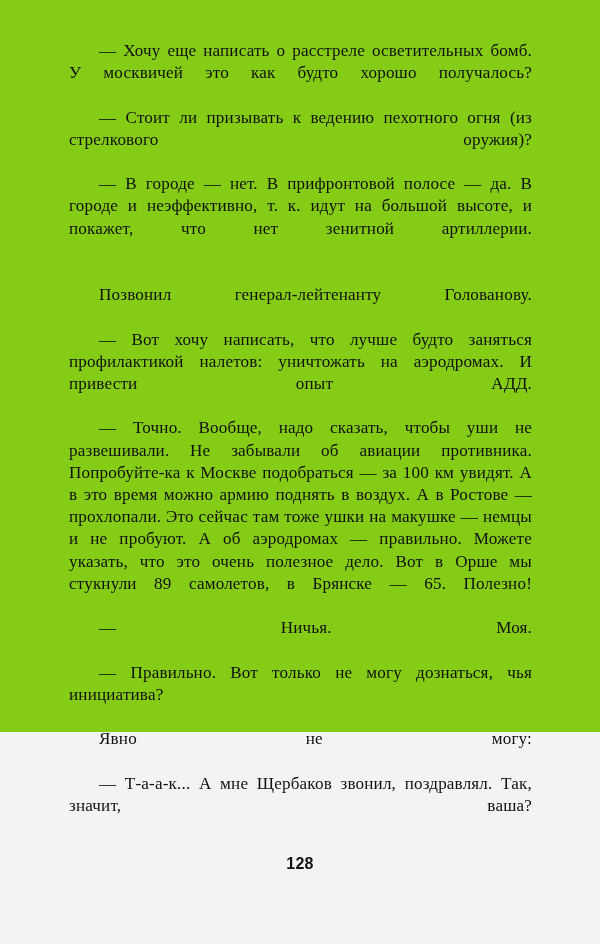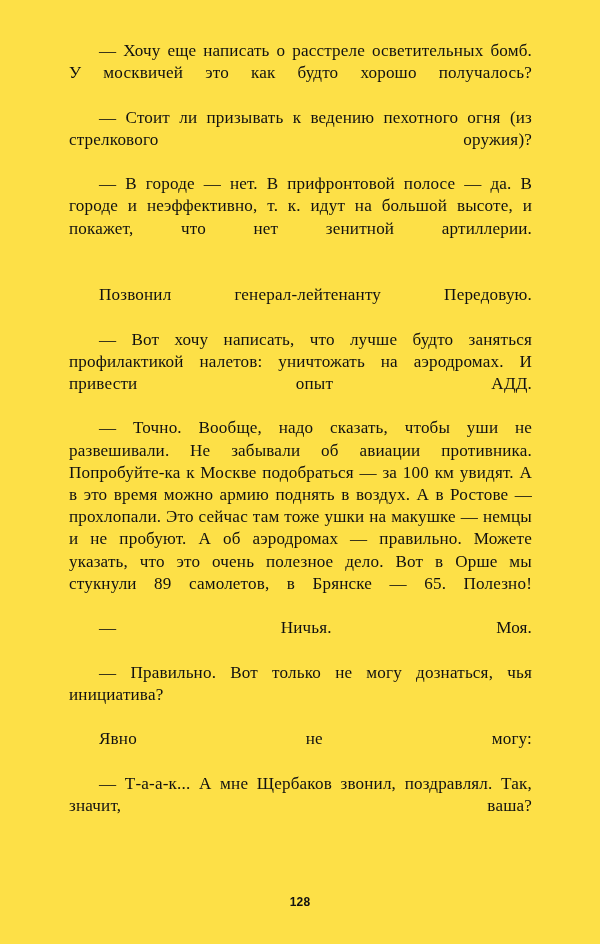--- a/index.html
+++ b/index.html
@@ -12,22 +12,22 @@
     height: 944px;
     background: #f3f3f1;
     font-family: "Liberation Serif", "DejaVu Serif", serif;
     color: #111111;
     overflow: hidden;
   }
 
   .page {
     position: relative;
     width: 600px;
-    height: 944px;
-    background: #fde047;
+    height: 732px;
+    background: #84cc16;
     box-sizing: border-box;
     padding-left: 40px;
   }
 
   .text-column {
     position: absolute;
     left: 69px;
     top: 40px;
     width: 463px;
   }
@@ -59,38 +59,37 @@
     display: inline-block;
     width: 100%;
   }
 
   .page-number {
     position: absolute;
     left: 0;
     top: 855px;
     width: 600px;
     text-align: center;
-    font-size: 12px;
+    font-size: 16px;
     font-weight: bold;
     font-family: "Liberation Sans", "DejaVu Sans", sans-serif;
     color: #111111;
     letter-spacing: 0.02em;
-    margin-top: 40px;
   }
 </style>
 </head>
 <body>
 
 <div class="page">
 
   <div class="text-column">
     <p class="para indent">— Хочу еще написать о расстреле осветительных бомб. У москвичей это как будто хорошо получалось?</p>
     <p class="para indent">— Стоит ли призывать к ведению пехотного огня (из стрелкового оружия)?</p>
     <p class="para indent">— В городе — нет. В прифронтовой полосе — да. В городе и неэффективно, т. к. идут на большой высоте, и покажет, что нет зенитной артиллерии.</p>
-    <p class="para indent block-gap">Позвонил генерал-лейтенанту Передовую.</p>
+    <p class="para indent block-gap">Позвонил генерал-лейтенанту Голованову.</p>
     <p class="para indent">— Вот хочу написать, что лучше будто заняться профилактикой налетов: уничтожать на аэродромах. И привести опыт АДД.</p>
     <p class="para indent">— Точно. Вообще, надо сказать, чтобы уши не развешивали. Не забывали об авиации противника. Попробуйте-ка к Москве подобраться — за 100 км увидят. А в это время можно армию поднять в воздух. А в Ростове — прохлопали. Это сейчас там тоже ушки на макушке — немцы и не пробуют. А об аэродромах — правильно. Можете указать, что это очень полезное дело. Вот в Орше мы стукнули 89 самолетов, в Брянске — 65. Полезно!</p>
     <p class="para indent">— Ничья. Моя.</p>
     <p class="para indent">— Правильно. Вот только не могу дознаться, чья инициатива?</p>
     <p class="para indent">Явно не могу:</p>
     <p class="para indent">— Т-а-а-к... А мне Щербаков звонил, поздравлял. Так, значит, ваша?</p>
 
   </div>
 
   <div class="page-number">128</div>

